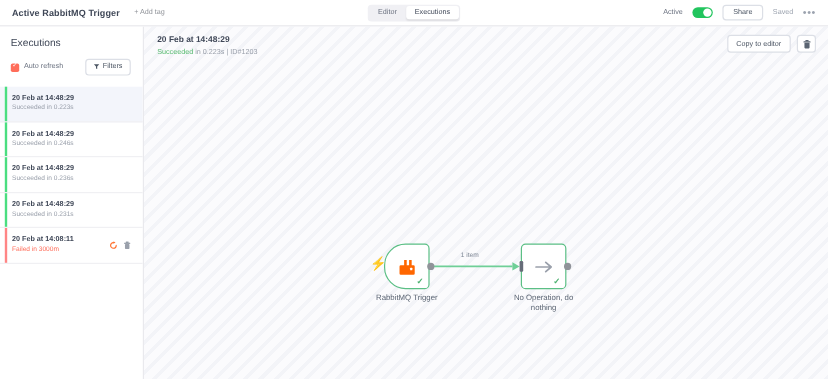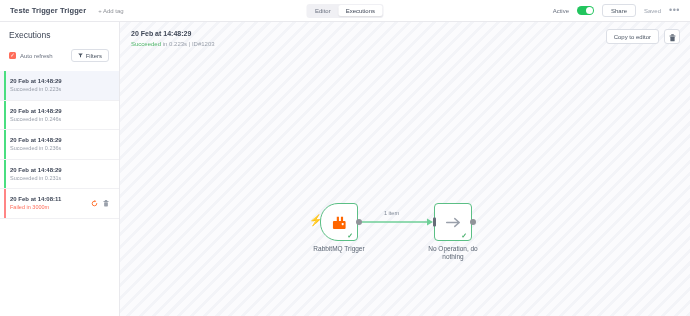--- a/index.html
+++ b/index.html
@@ -171,21 +171,21 @@
     position: absolute; font-size: 5.5px; color: #7d8694;
     background: transparent; white-space: nowrap;
   }
 </style>
 </head>
 <body>
 
 <div class="app">
 
   <div class="topbar">
-    <div class="wf-title">Teste Trigger Trigger</div>
+    <div class="wf-title">Active RabbitMQ Trigger</div>
     <div class="add-tag">+ Add tag</div>
 
     <div class="tabs">
       <div class="tab">Editor</div>
       <div class="tab active">Executions</div>
     </div>
 
     <div class="topright">
       <span class="active-label">Active</span>
       <div class="toggle">

